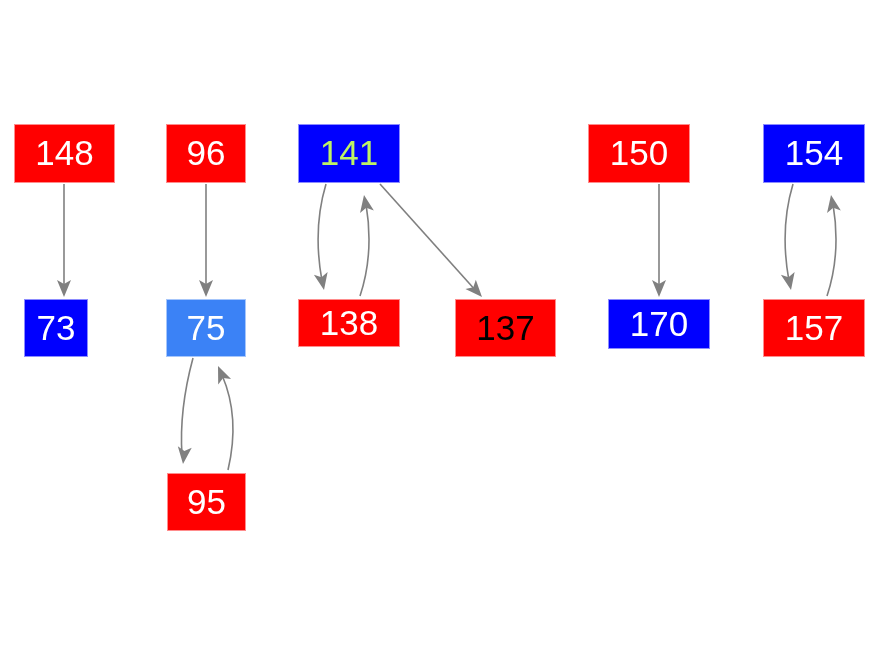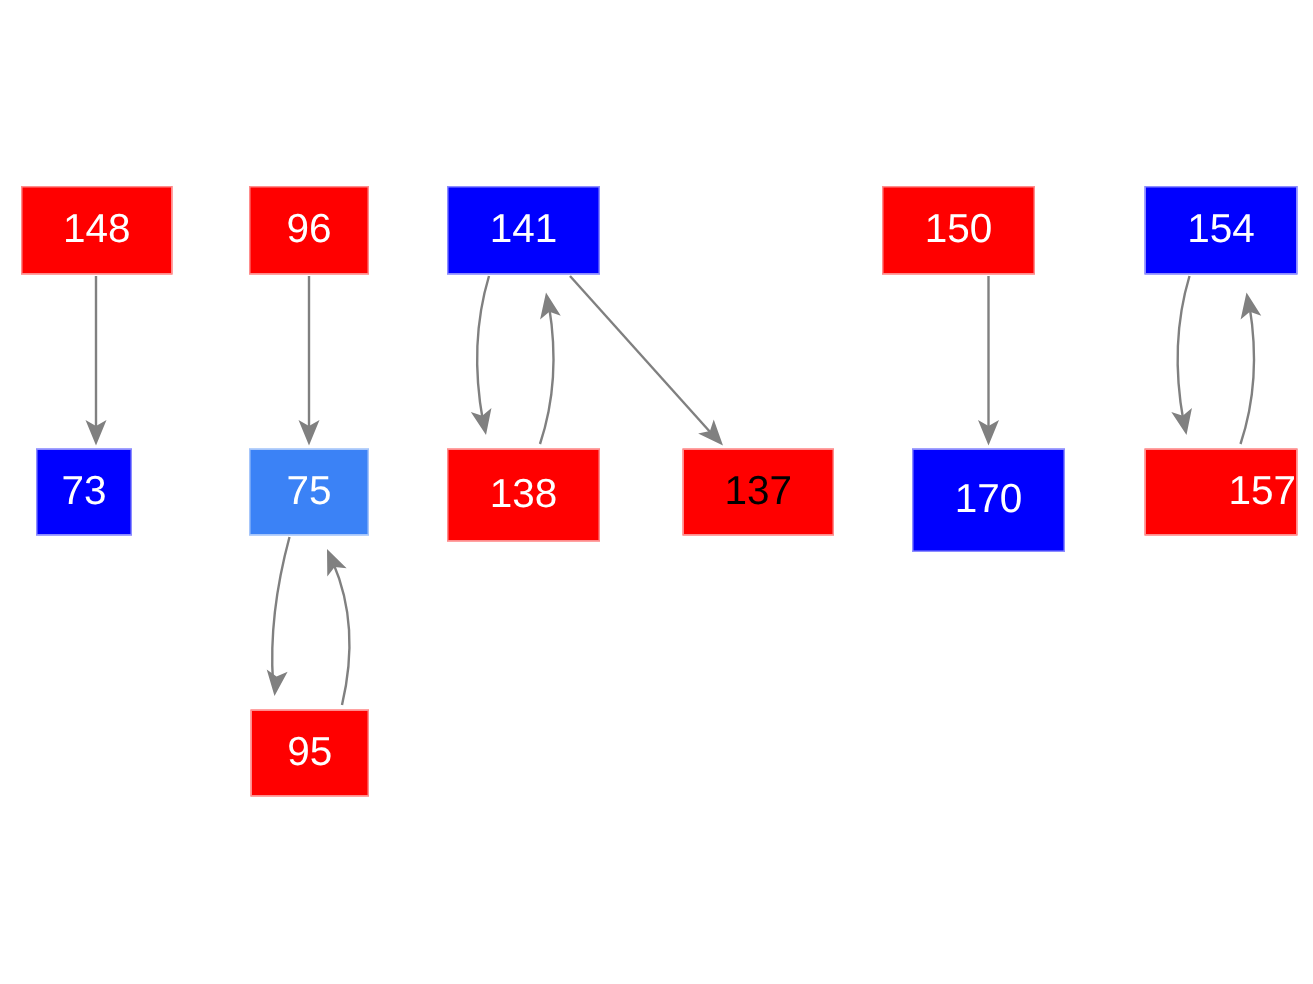--- a/index.html
+++ b/index.html
@@ -27,21 +27,21 @@
     pointer-events: none;
   }
   .node {
     position: absolute;
     box-sizing: border-box;
     display: flex;
     align-items: center;
     justify-content: center;
     color: #ffffff;
     font-family: "Liberation Sans", sans-serif;
-    font-size: 27px;
+    font-size: 35px;
     line-height: 1;
     letter-spacing: 0px;
     border: 1px solid rgba(255,255,255,0.55);
     user-select: none;
   }
   .node-label {
     display: block;
     transform: translateY(-1px);
     white-space: nowrap;
   }
@@ -88,35 +88,35 @@
       <div class="node" style="left: 166px; top: 124px; width: 80px; height: 59px; background: rgb(255, 0, 0);">
         <span class="node-label" style="color: rgb(255, 255, 255);">96</span>
       </div>
       <div class="node" style="left: 166px; top: 299px; width: 80px; height: 58px; background: #3b82f6;">
         <span class="node-label" style="color: rgb(255, 255, 255);">75</span>
       </div>
       <div class="node" style="left: 167px; top: 473px; width: 79px; height: 58px; background: rgb(255, 0, 0);">
         <span class="node-label" style="color: rgb(255, 255, 255);">95</span>
       </div>
       <div class="node" style="left: 298px; top: 124px; width: 102px; height: 59px; background: rgb(0, 0, 255);">
-        <span class="node-label" style="color: #ffffff;">141</span>
+        <span class="node-label" style="color: #bef264;">141</span>
       </div>
-      <div class="node" style="left: 298px; top: 299px; width: 102px; height: 62px; background: rgb(255, 0, 0); align-items: center;">
+      <div class="node" style="left: 298px; top: 299px; width: 102px; height: 48px; background: rgb(255, 0, 0); align-items: center;">
         <span class="node-label" style="color: rgb(255, 255, 255);">138</span>
       </div>
       <div class="node" style="left: 455px; top: 299px; width: 101px; height: 58px; background: rgb(255, 0, 0);">
         <span class="node-label" style="color: #000000;">137</span>
       </div>
       <div class="node" style="left: 588px; top: 124px; width: 102px; height: 59px; background: rgb(255, 0, 0);">
         <span class="node-label" style="color: rgb(255, 255, 255);">150</span>
       </div>
-      <div class="node" style="left: 608px; top: 299px; width: 102px; height: 69px; background: rgb(0, 0, 255);">
+      <div class="node" style="left: 608px; top: 299px; width: 102px; height: 50px; background: rgb(0, 0, 255);">
         <span class="node-label" style="color: rgb(255, 255, 255);">170</span>
       </div>
       <div class="node" style="left: 763px; top: 124px; width: 102px; height: 59px; background: rgb(0, 0, 255); text-align: center;">
         <span class="node-label" style="color: rgb(255, 255, 255);">154</span>
       </div>
-      <div class="node" style="left: 763px; top: 299px; width: 102px; height: 58px; background: rgb(255, 0, 0); justify-content: flex-end;">
+      <div class="node" style="left: 763px; top: 299px; width: 102px; height: 58px; background: rgb(255, 0, 0);">
         <span class="node-label" style="color: rgb(255, 255, 255);">157</span>
       </div>
     </div>
 
 </div>
 
 </body></html>

